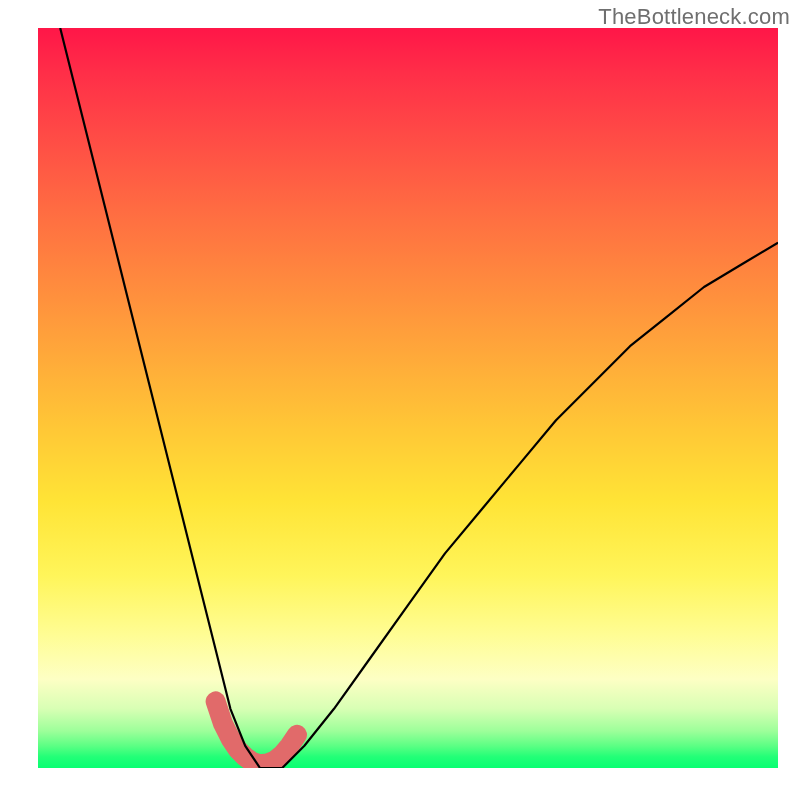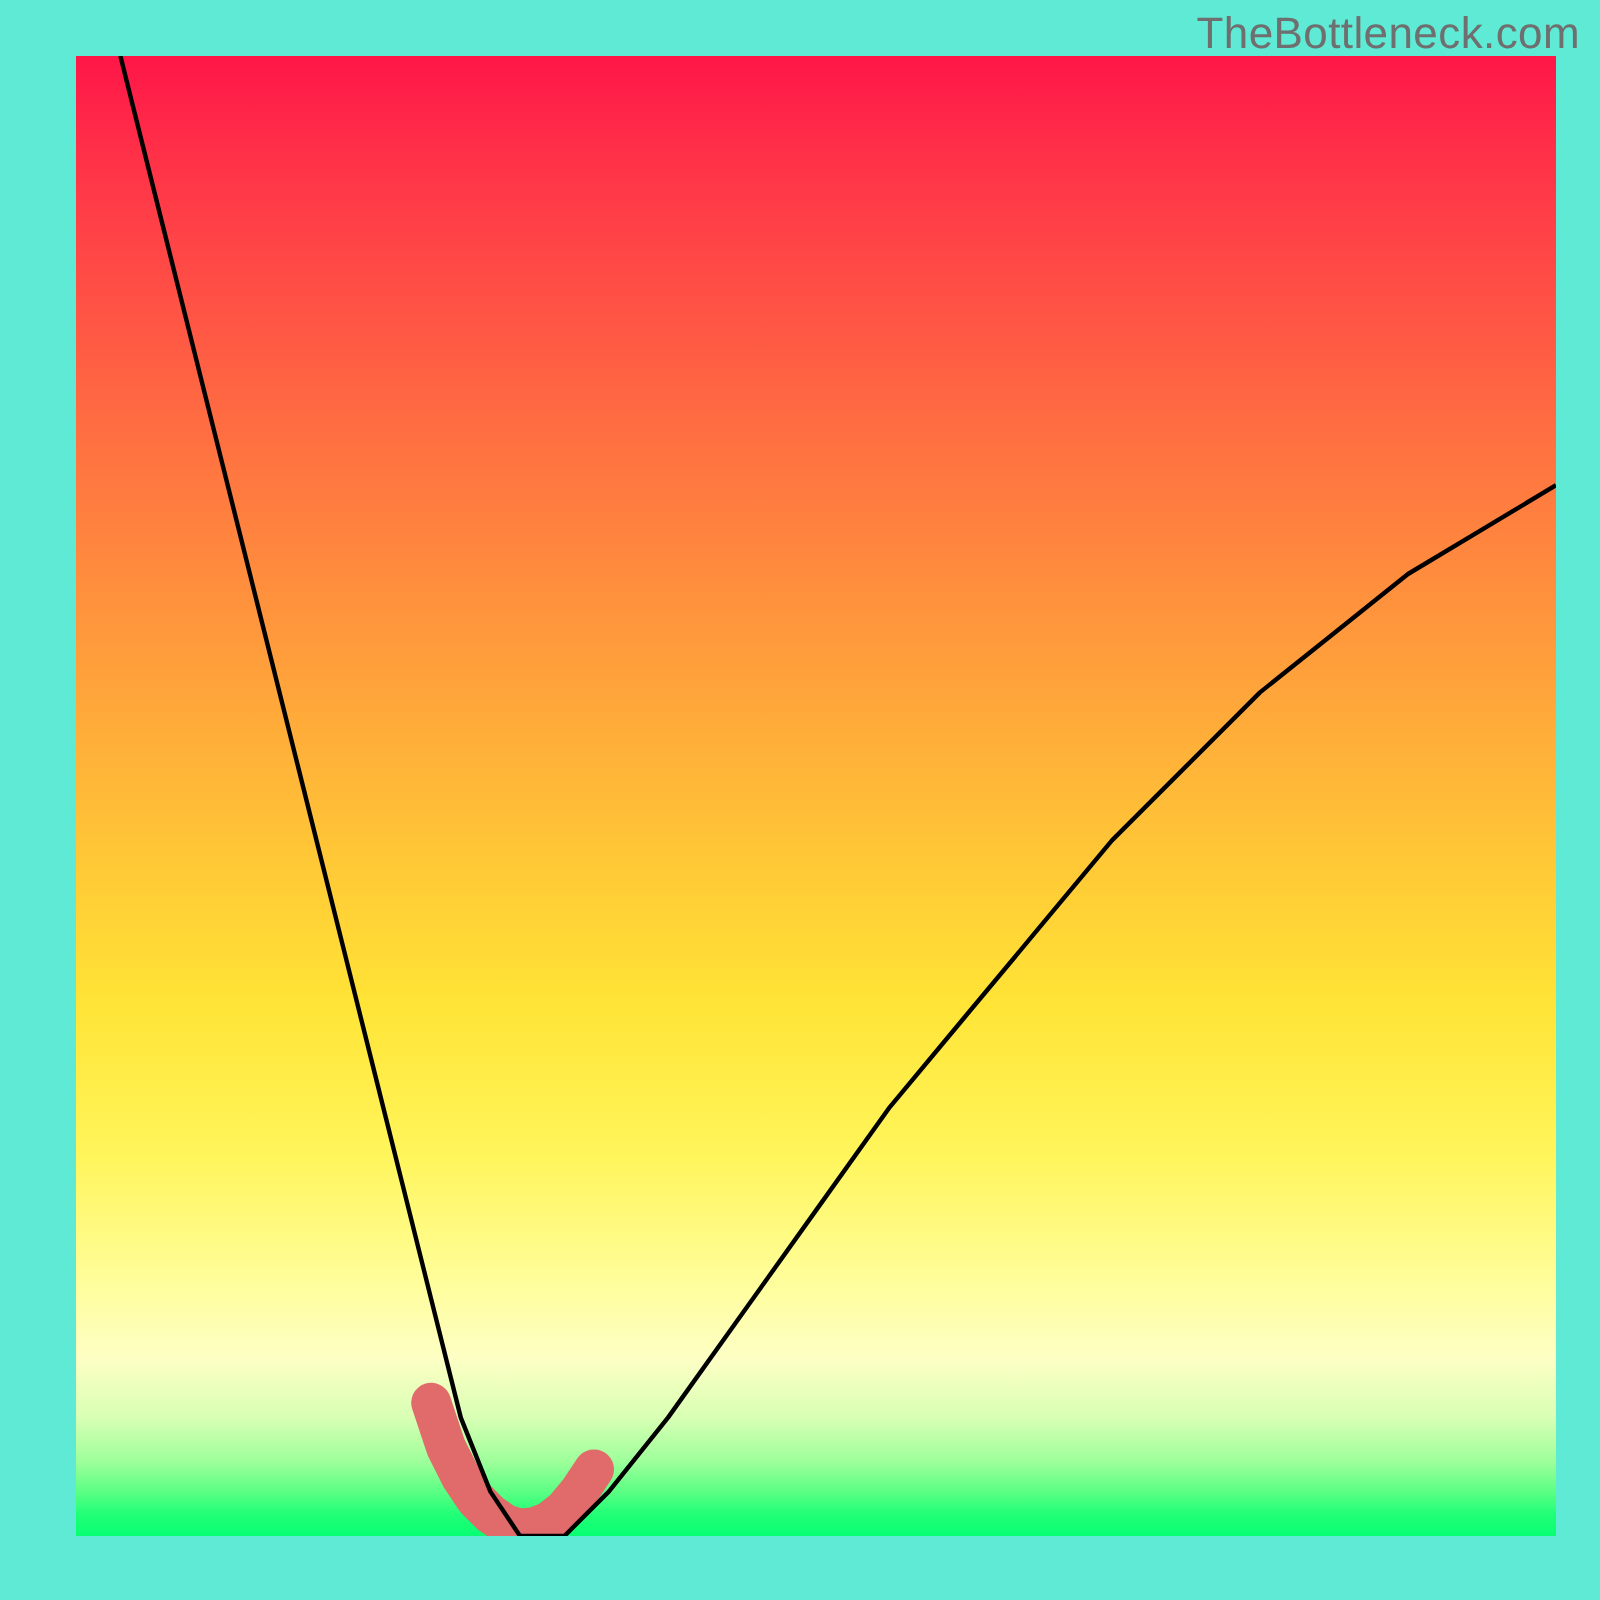--- a/index.html
+++ b/index.html
@@ -10,21 +10,21 @@
     background: #000;
     overflow: hidden;
     font-family: Arial, Helvetica, sans-serif;
   }
   .frame {
     position: absolute;
     left: 0;
     top: 0;
     width: 800px;
     height: 800px;
-    background: #5eead4;
+    background: #ffffff;
   }
   .plot {
     position: absolute;
     left: 38px;
     top: 28px;
     width: 740px;
     height: 740px;
     background: linear-gradient(
       to bottom,
       #ff1648 0%,

